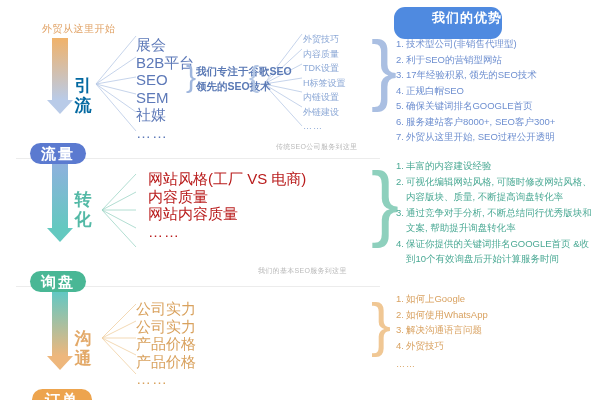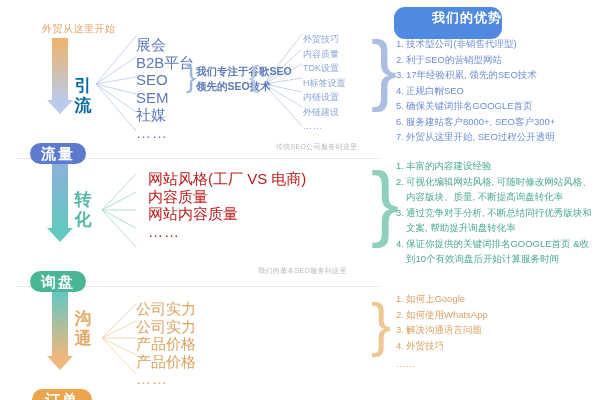--- a/index.html
+++ b/index.html
@@ -64,21 +64,21 @@
     position: absolute;
     width: 22px;
     font-size: 17px;
     font-weight: bold;
     line-height: 20px;
     text-align: center;
     letter-spacing: 0;
   }
   .stage-1 { left: 72px; top: 76px;  color: #0369a1; }
   .stage-2 { left: 72px; top: 190px; color: #53b9a6; }
-  .stage-3 { left: 72px; top: 309px; color: #e3a968; }
+  .stage-3 { left: 72px; top: 329px; color: #e3a968; }
 
   
   .fan { position: absolute; }
 
   
   .item-list { position: absolute; }
   .item-list .item {
     font-size: 15px;
     line-height: 17.5px;
     white-space: nowrap;

